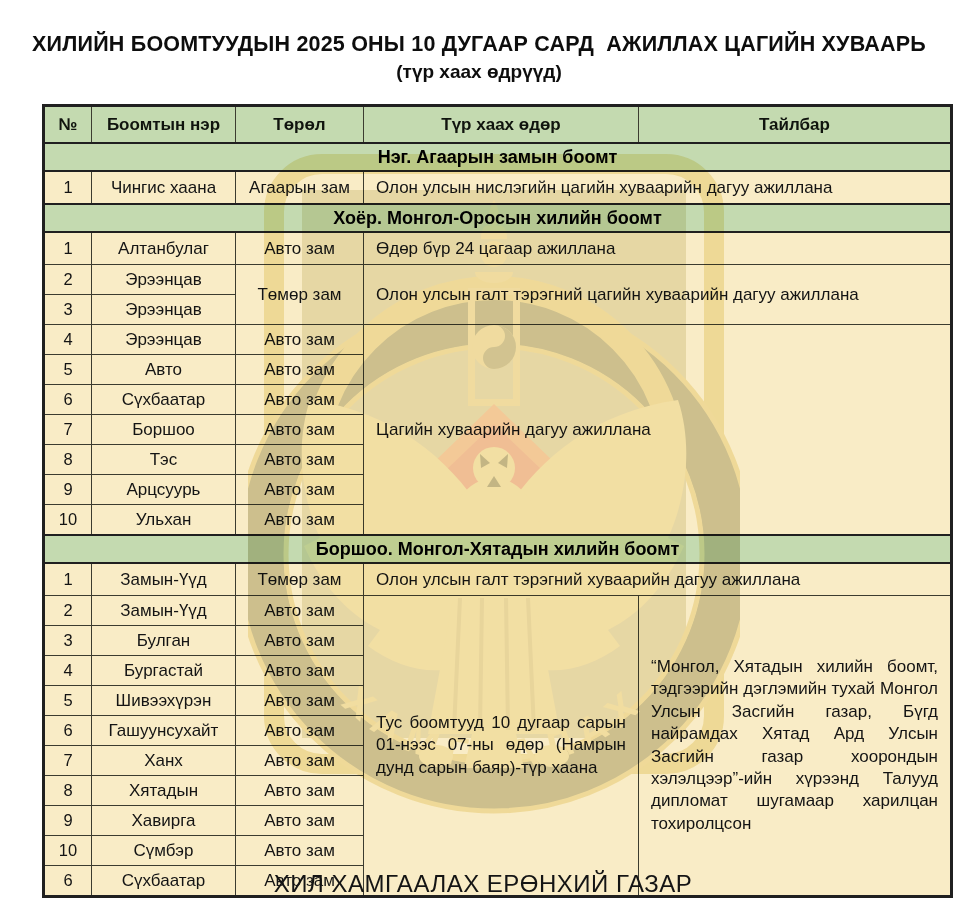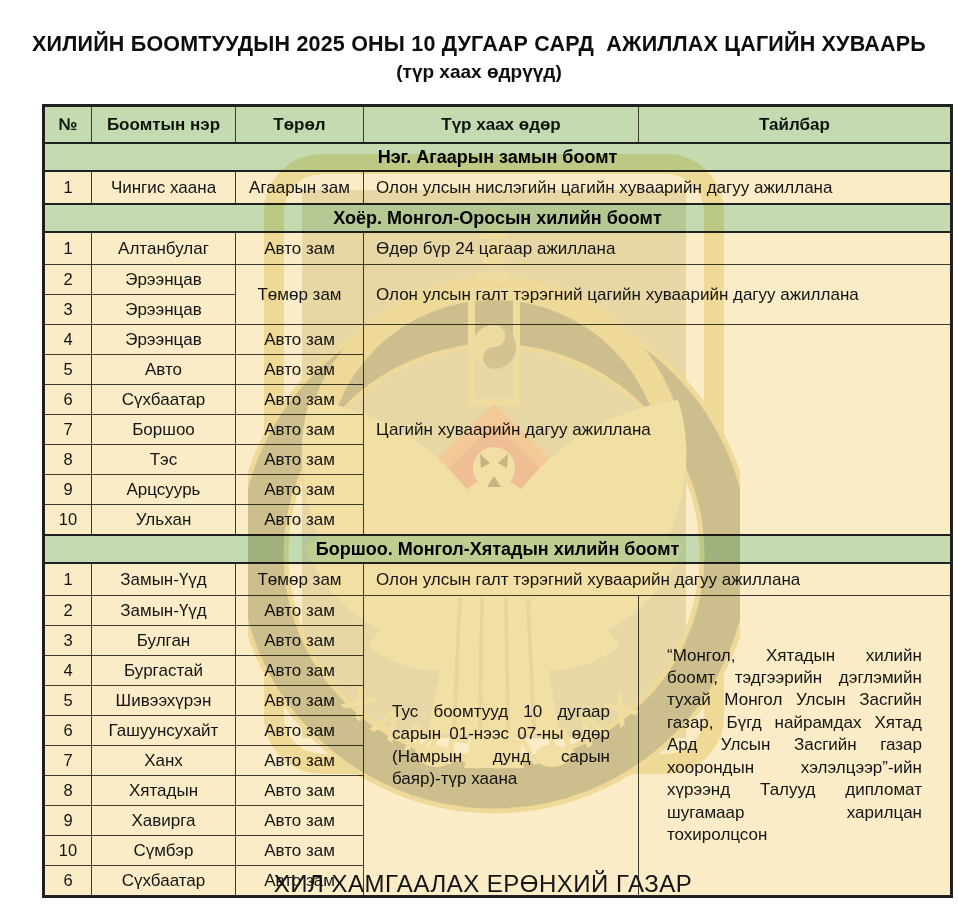--- a/index.html
+++ b/index.html
@@ -29,21 +29,21 @@
     font-size:17px; height:27px; text-align:center; vertical-align:middle;
     padding:1px 4px; color:#141414;
   }
   .schedule td.num  { font-size:16.5px; }
   .schedule td.section {
     background:#c4dab0; font-weight:bold; font-size:18px; height:24px;
     border-top:2px solid #202020; border-bottom:2px solid #202020; color:#000000;
   }
   .schedule td.note   { text-align:left; padding:2px 12px; }
   .schedule td.remark { text-align:left; padding:2px 12px; }
-  .schedule td.justify{ text-align:justify; padding:6px 28px; line-height:1.32; }
+  .schedule td.justify{ text-align:justify; padding:6px 12px; line-height:1.32; }
   .watermark {
     position:absolute; left:248px; top:146px; width:492px; height:712px;
     pointer-events:none; mix-blend-mode:multiply; opacity:0.52; z-index:5;
   }
   .watermark svg { width:100%; height:100%; display:block; }
   .footer {
     position:absolute; top:870px; left:4px; width:100%; text-align:center;
     font-size:24px; letter-spacing:0.5px; color:#141414;
   }
 </style>

